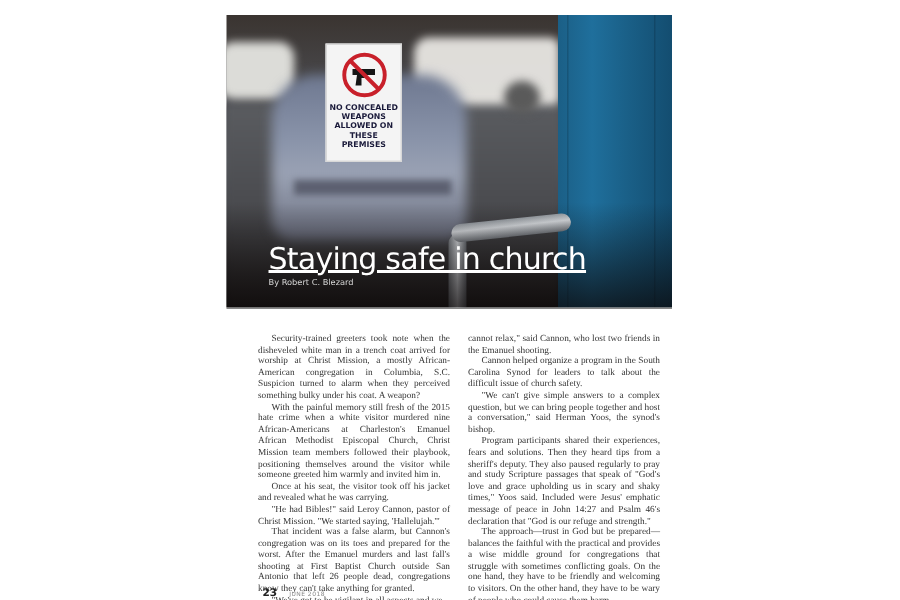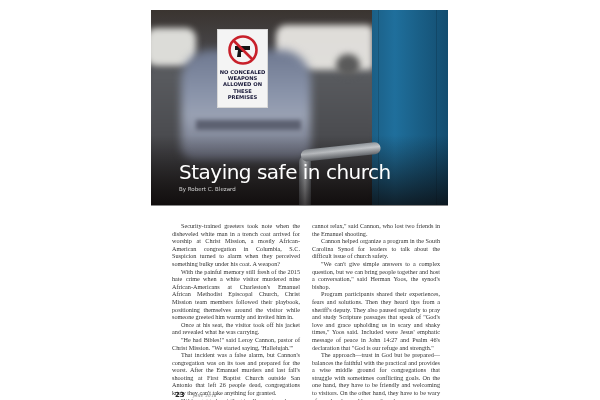--- a/index.html
+++ b/index.html
@@ -28,21 +28,21 @@
   .photo .shade { position:absolute; left:0; bottom:0; width:297px; height:70px;
     background: linear-gradient(180deg, rgba(0,0,0,0) 0%, rgba(10,6,6,0.75) 100%); }
 
   .sign { position:absolute; left:66px; top:19px; width:51px; height:79px; background:#f4f4f4;
     border:1px solid #d8d8d8; box-sizing:border-box; text-align:center; }
   .sign svg { display:block; margin:4px auto 0 auto; }
   .sign-text { font-family:"DejaVu Sans", sans-serif; font-weight:bold; font-size:5.2px; line-height:6.2px;
     color:#1a1a3a; letter-spacing:0; margin-top:3px; }
 
   .title { position:absolute; left:28px; top:150px; font-family:"DejaVu Sans", sans-serif; font-weight:normal;
-    font-size:20px; color:#ffffff; letter-spacing:-0.5px; white-space:nowrap; }
+    font-size:20px; color:#ffffff; letter-spacing:-0.5px; white-space:nowrap;text-decoration:underline; }
   .byline { position:absolute; left:28px; top:176px; font-family:"DejaVu Sans", sans-serif; font-size:5.5px; color:#d4d4d4; white-space:nowrap; }
   .rule { position:absolute; left:151px; top:205px; width:297px; height:1px; background:#888; }
 
   .col { position:absolute; top:222px; width:128px; font-family:"Liberation Serif", serif; font-size:6.2px; line-height:7.6px; color:#333; text-align:justify; }
   .col.left { left:172px; }
   .col.right { left:312px; }
   .col p { margin:0; text-indent:9px; }
   .col p.noindent { text-indent:0; }
 
   .footer { position:absolute; left:175px; top:382px; font-family:"DejaVu Sans", sans-serif; white-space:nowrap; }

